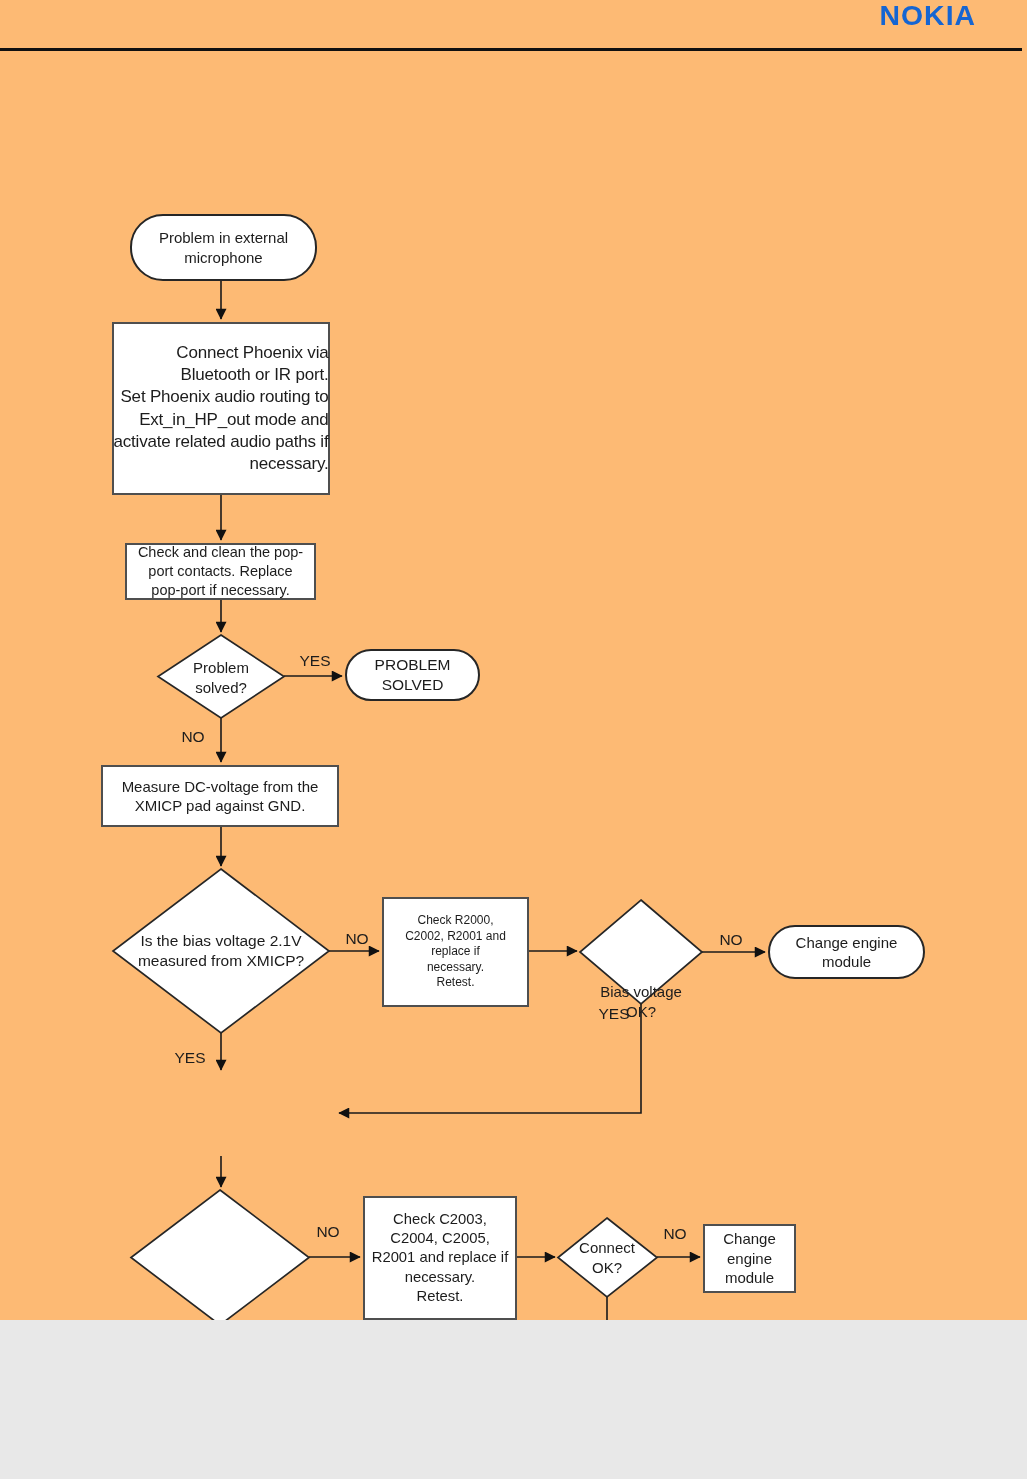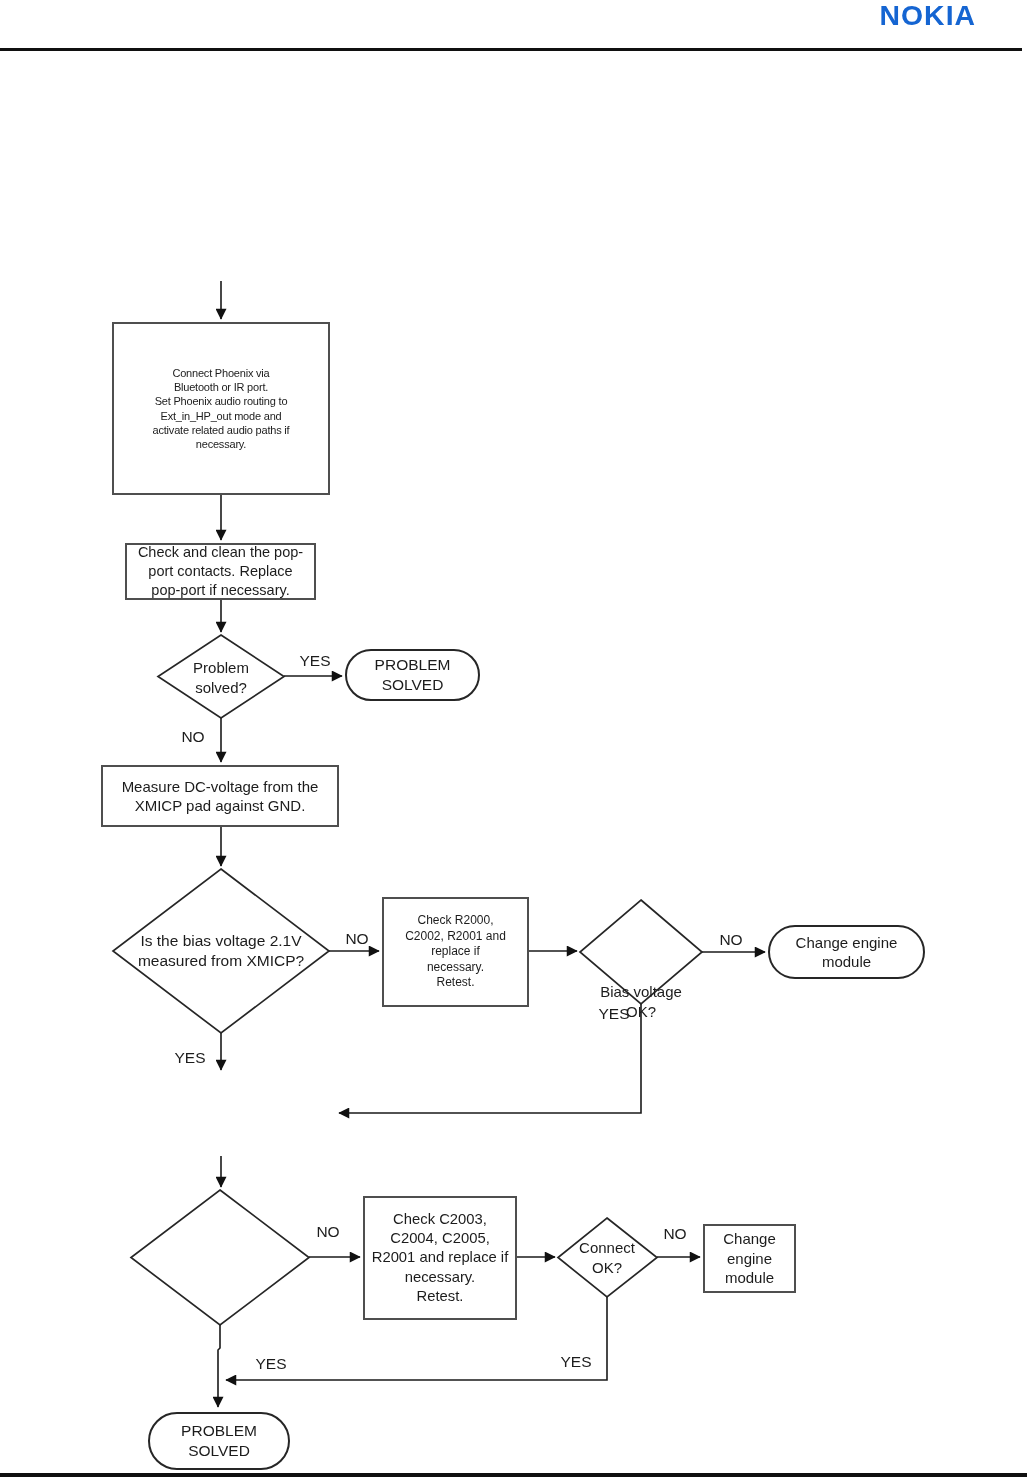--- a/index.html
+++ b/index.html
@@ -1,20 +1,20 @@
 <!DOCTYPE html>
 <html><head>
 <meta charset="utf-8">
 <style>
   html,body{margin:0;padding:0;background:#e8e8e8;}
   #page{
     position:relative;
-    width:1027px;height:1479px;
+    width:1027px;height:1320px;
     margin:0 auto;
-    background:#ffffff;
+    background:#fdba74;
     font-family:"Liberation Sans","DejaVu Sans",sans-serif;
     color:#1c1c1c;
     overflow:hidden;
   }
   .rule{position:absolute;background:#101010;}
   .logo{
     position:absolute;
     font-weight:800;
     font-size:27px;
     letter-spacing:1px;
@@ -82,22 +82,24 @@
     </g>
     <g stroke="#262626" stroke-width="1.7" fill="#ffffff">
       <polygon points="221,635 284,676.5 221,718 158,676.5"></polygon>
       <polygon points="221,869 329,951 221,1033 113,951"></polygon>
       <polygon points="641,900 702,952 641,1004 580,952"></polygon>
       <polygon points="220,1190 309,1257.5 220,1325 131,1257.5"></polygon>
       <polygon points="607,1218 657,1257.5 607,1297 558,1257.5"></polygon>
     </g>
   </svg>
 
+  <div class="node terminator" style="left:130px;top:214px;width:187px;height:67px;border-radius:33px;">Problem in external
+microphone</div>
 
-  <div class="node process" style="left:112px;top:322px;width:218px;height:173px;font-size:11px;letter-spacing:-0.2px;">Connect Phoenix via
+  <div class="node process" style="left:112px;top:322px;width:218px;height:173px;font-size:17px;letter-spacing:-0.2px;text-align:right;">Connect Phoenix via
 Bluetooth or IR port.
 Set Phoenix audio routing to
 Ext_in_HP_out mode and
 activate related audio paths if
 necessary.</div>
 
   <div class="node process" style="left:125px;top:543px;width:191px;height:57px;font-size:14.5px;">Check and clean the pop-
 port contacts. Replace
 pop-port if necessary.</div>
 

